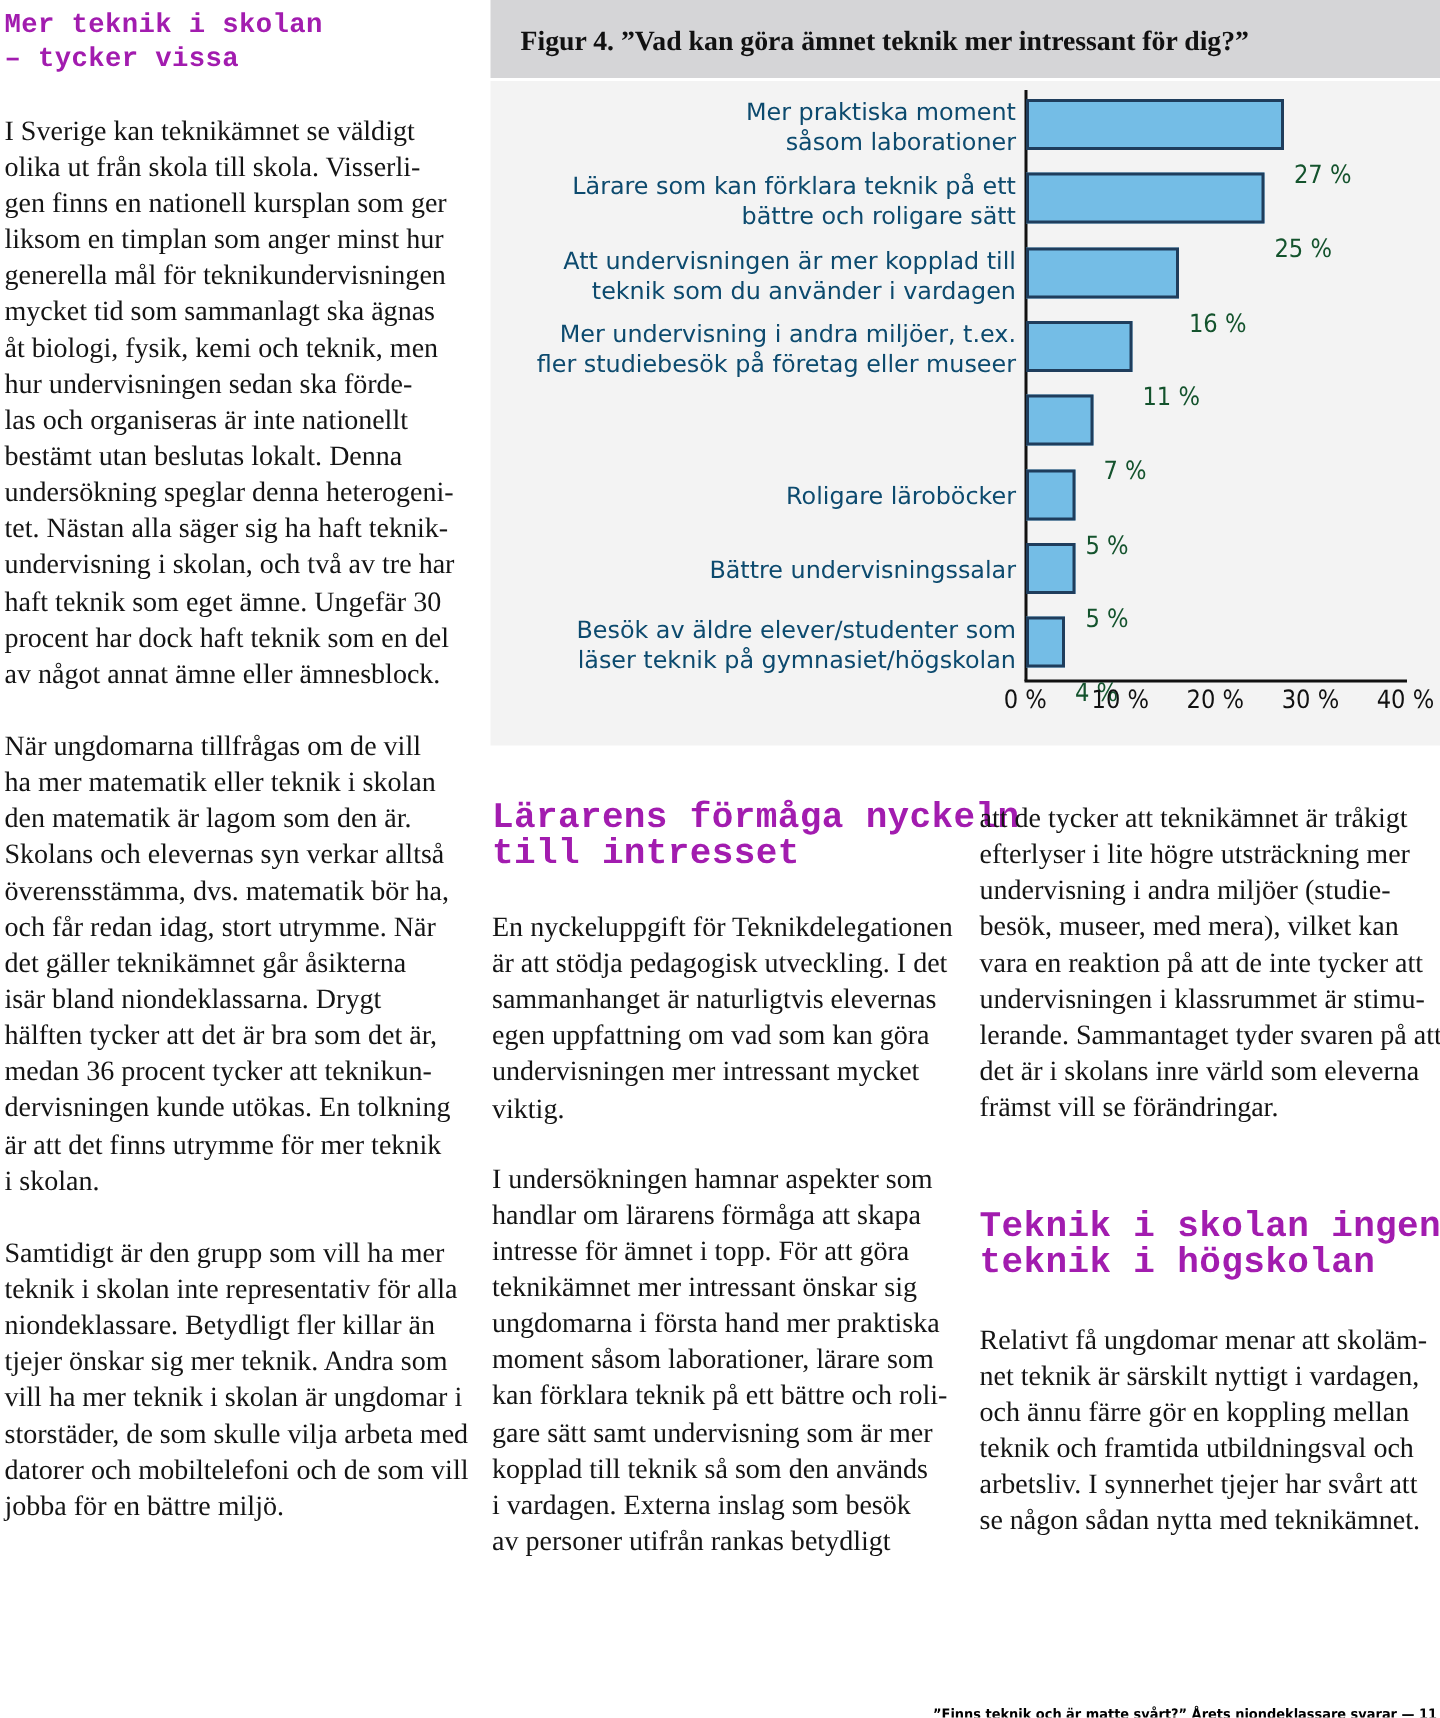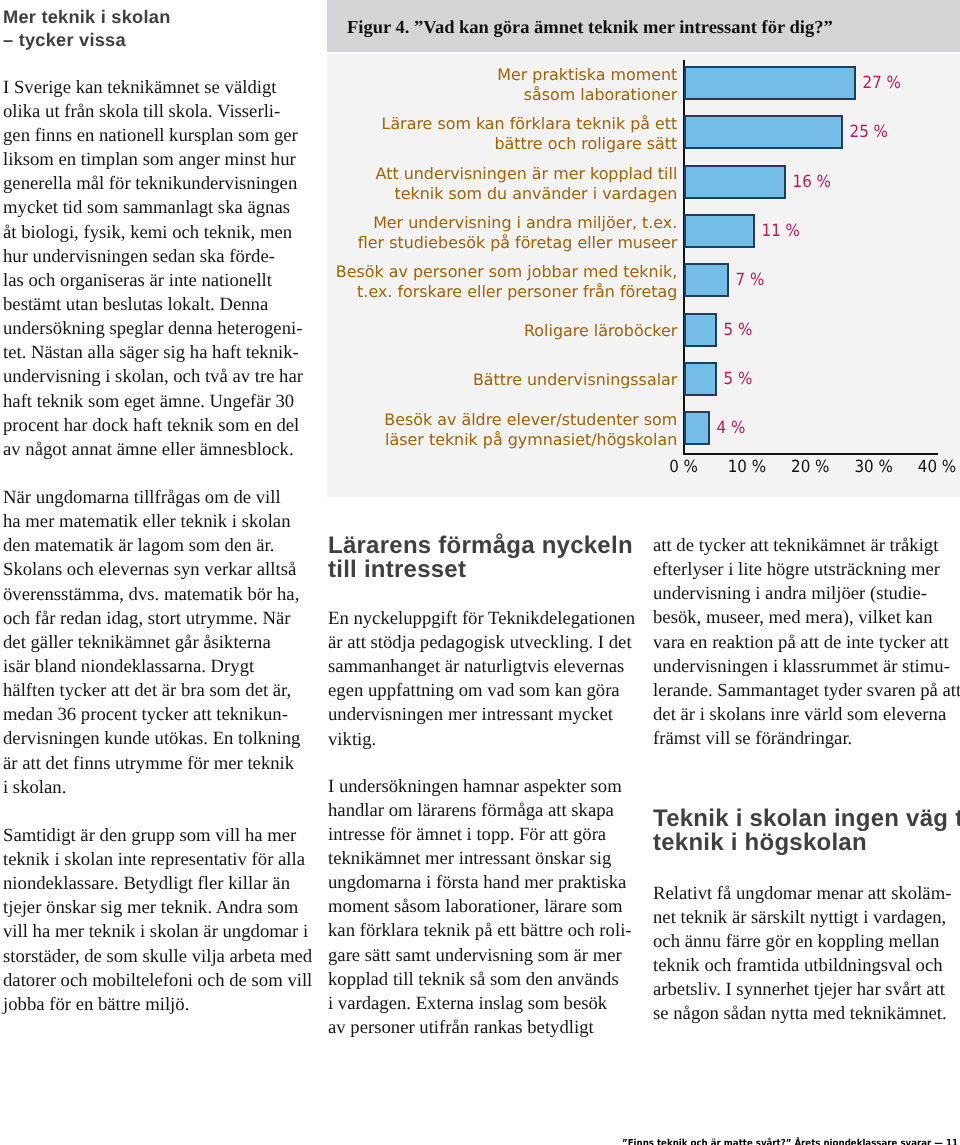--- a/index.html
+++ b/index.html
@@ -7,45 +7,45 @@
   body{width:960px;height:1145px;background:#ffffff;overflow:hidden;
        font-family:"Liberation Serif",serif;color:#111;
        -webkit-font-smoothing:antialiased;text-rendering:geometricPrecision;}
   .page{position:relative;width:960px;height:1145px;}
 
   .col{position:absolute;}
   #col1{left:3px;top:0;width:300px;}
   #col2{left:328px;top:534px;width:300px;}
   #col3{left:653px;top:534px;width:300px;}
 
-  h1.headline,h2.subhead{font-family:Liberation Sans, sans-serif;font-weight:700;
-      margin:0;color:#404040;letter-spacing:0.25px;white-space:nowrap;}
+  h1.headline,h2.subhead{font-family:Liberation Mono, monospace;font-weight:700;
+      margin:0;color:#a21caf;letter-spacing:0.25px;white-space:nowrap;}
   h1.headline{font-size:18.2px;line-height:22.5px;padding-top:6px;}
   h2.subhead{font-size:24px;line-height:23.8px;}
 
   .para{margin:0;}
   .ln{display:block;font-family:"Liberation Serif",serif;font-size:18.7px;
       line-height:24.15px;color:#151515;white-space:nowrap;text-align:left;}
 
   
   #figure{position:absolute;left:327px;top:0;width:633px;height:497px;background:#ffffff;}
   .fig-head{position:absolute;left:0;top:0;width:633px;height:52px;background:#d5d5d7;}
   .fig-body{position:absolute;left:0;top:54px;width:633px;height:443px;background:#f3f3f3;}
   .fig-title{position:absolute;left:20px;top:18px;font-family:"Liberation Serif",serif;
       font-weight:700;font-size:18.5px;color:#111;}
 
   .plot{position:absolute;left:0;top:0;width:633px;height:497px;}
   .axis-v{position:absolute;background:#111;width:2px;}
   .axis-h{position:absolute;background:#111;height:2px;}
   .bar{position:absolute;background:#74bde6;border:2px solid #1f3d5c;
        box-sizing:border-box;}
   .catlab{position:absolute;font-family:"DejaVu Sans",sans-serif;font-size:15.9px;
-       line-height:19.7px;color:#a16207;text-align:right;}
+       line-height:19.7px;color:#0c4a6e;text-align:right;}
   .vallab{position:absolute;font-family:"DejaVu Sans",sans-serif;font-stretch:condensed;
-       font-size:16.8px;color:#be185d;}
+       font-size:16.8px;color:#14532d;margin-top:34px;}
   .xtick{position:absolute;font-family:"DejaVu Sans",sans-serif;font-stretch:condensed;
        font-size:16.8px;color:#111;text-align:center;}
 
   .footer{position:absolute;left:0;top:1138px;width:958px;text-align:right;
       font-family:"DejaVu Sans",sans-serif;font-stretch:condensed;font-weight:700;
       font-size:9.6px;color:#000;}
 </style>
 </head>
 <body>
 
@@ -160,21 +160,20 @@
 <div class="vallab" style="left:522.6px;top:121.4px">25 %</div>
 <div class="catlab" style="right:282.7px;top:114.4px;width:420px"><span>Lärare som kan förklara teknik på ett</span><br><span>bättre och roligare sätt</span></div>
 <div class="bar" style="left:356.5px;top:165px;width:102.5px;height:33.8px"></div>
 <div class="vallab" style="left:465.6px;top:171.4px">16 %</div>
 <div class="catlab" style="right:282.7px;top:164.4px;width:420px"><span>Att undervisningen är mer kopplad till</span><br><span>teknik som du använder i vardagen</span></div>
 <div class="bar" style="left:356.5px;top:214px;width:71.5px;height:33.8px"></div>
 <div class="vallab" style="left:434.6px;top:220.4px">11 %</div>
 <div class="catlab" style="right:282.7px;top:213.4px;width:420px"><span>Mer undervisning i andra miljöer, t.ex.</span><br><span>fler studiebesök på företag eller museer</span></div>
 <div class="bar" style="left:356.5px;top:263px;width:45.5px;height:33.8px"></div>
 <div class="vallab" style="left:408.6px;top:269.4px">7 %</div>
-<div class="catlab" style="right:282.7px;top:262.4px;width:420px"><span>Besök av personer som jobbar med teknik,</span><br><span>t.ex. forskare eller personer från företag</span></div>
 <div class="bar" style="left:356.5px;top:313px;width:33.5px;height:33.8px"></div>
 <div class="vallab" style="left:396.6px;top:319.4px">5 %</div>
 <div class="catlab" style="right:282.7px;top:320.85px;width:420px"><span>Roligare läroböcker</span></div>
 <div class="bar" style="left:356.5px;top:362px;width:33.5px;height:33.8px"></div>
 <div class="vallab" style="left:396.6px;top:368.4px">5 %</div>
 <div class="catlab" style="right:282.7px;top:369.85px;width:420px"><span>Bättre undervisningssalar</span></div>
 <div class="bar" style="left:356.5px;top:411px;width:26.5px;height:33.8px"></div>
 <div class="vallab" style="left:389.6px;top:417.4px">4 %</div>
 <div class="catlab" style="right:282.7px;top:410.4px;width:420px"><span>Besök av äldre elever/studenter som</span><br><span>läser teknik på gymnasiet/högskolan</span></div>
 <div class="xtick" style="left:316.5px;top:456px;width:80px">0 %</div>

